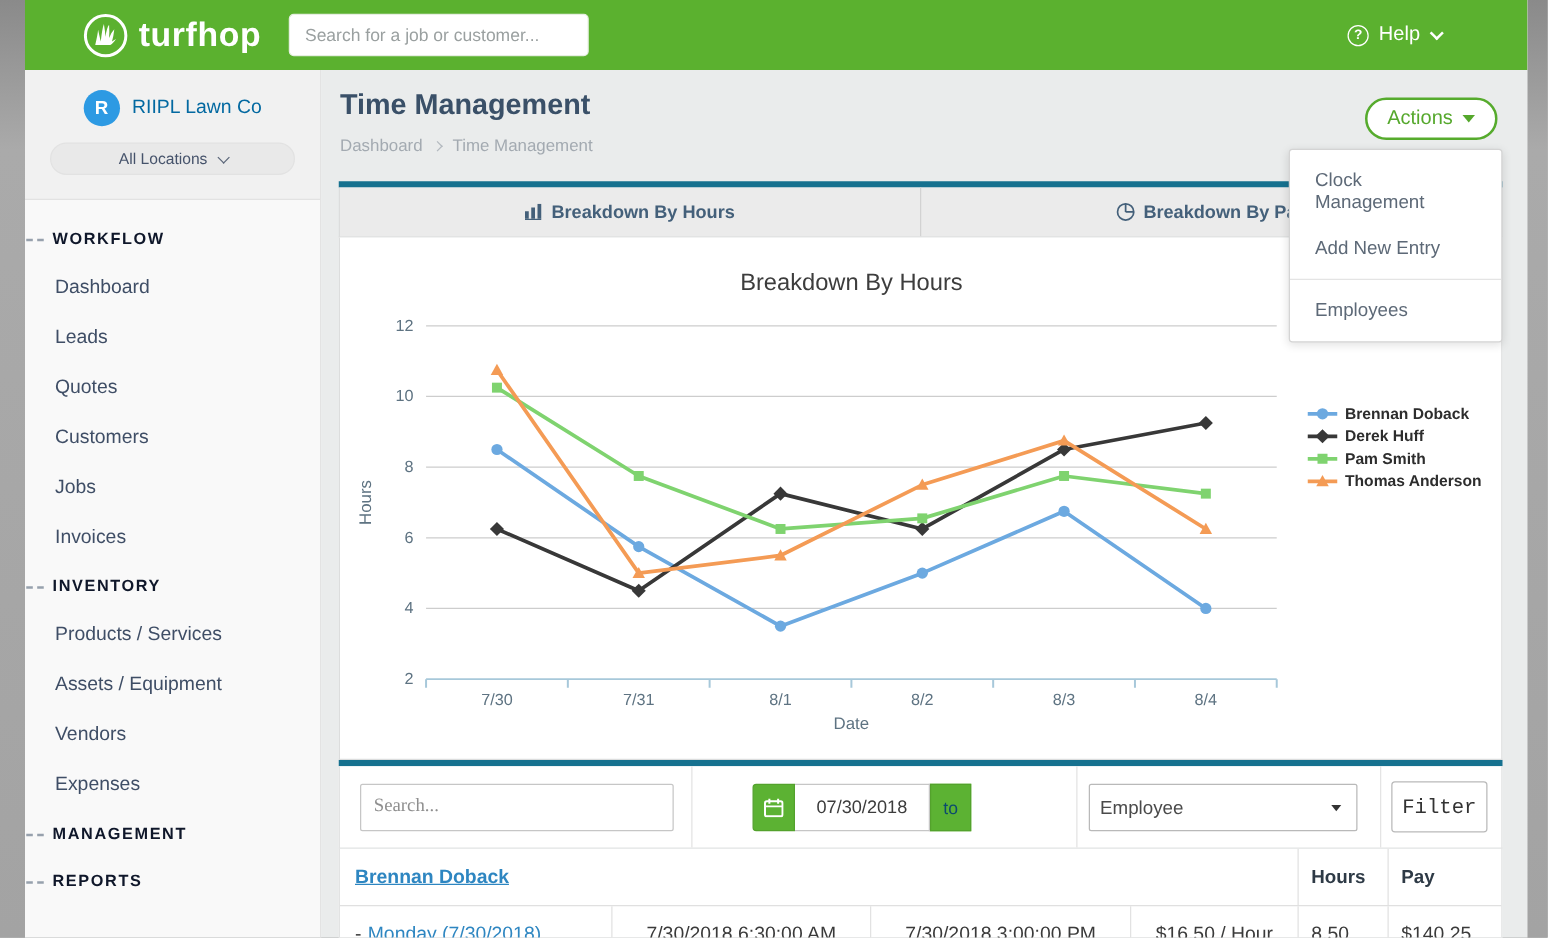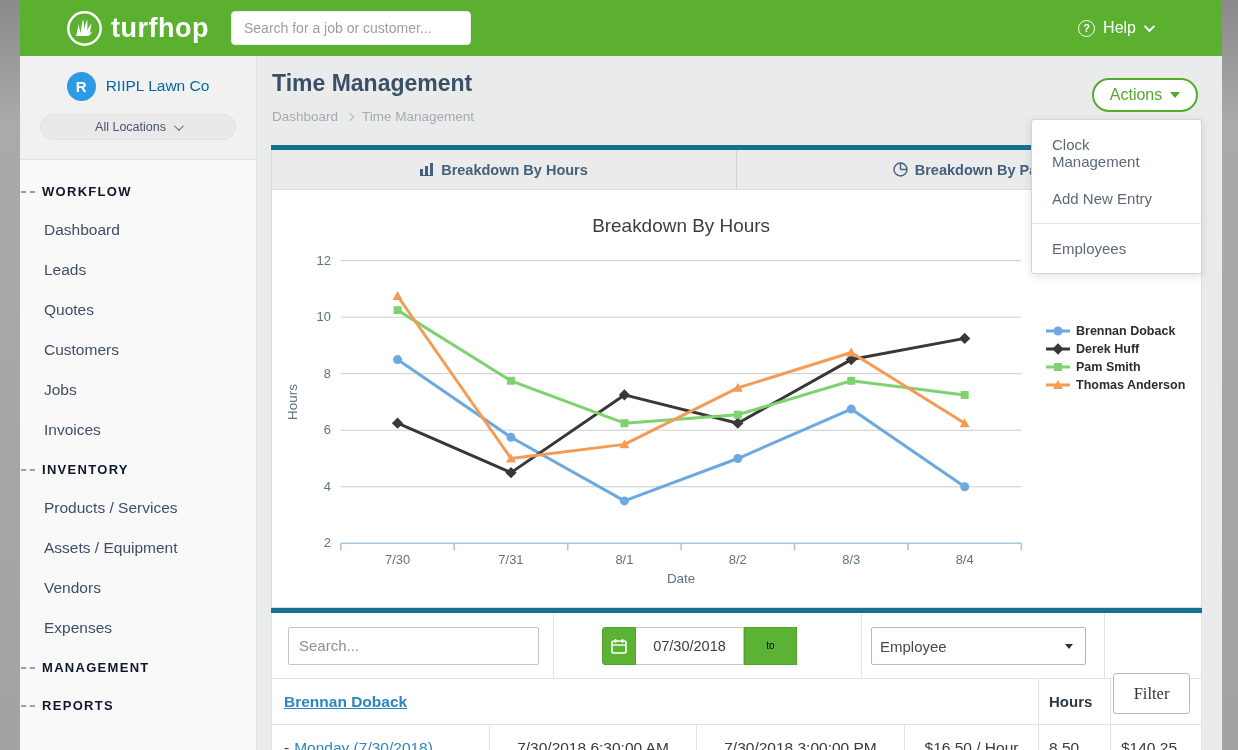--- a/index.html
+++ b/index.html
@@ -67,30 +67,30 @@
   .c-ylab, .c-xlab { font-size:13px; fill:#5e7382; }
   .c-axis-title { font-size:13.5px; fill:#5e7382; }
   .chart-legend { position:absolute; left:774px; top:132px; }
   .legend-item { display:flex; align-items:center; height:18px; cursor:pointer; }
   .legend-label { margin-left:6px; font-size:12.5px; font-weight:bold; color:#2d2d2d; white-space:nowrap; }
 
   .bottom { position:absolute; left:14px; top:552px; width:931px; }
   .teal-bar2 { height:5px; background:#16718f; }
   .filter-bar { height:66px; background:#fff; border:1px solid #e2e3e3; border-top:none; display:flex; align-items:center; position:relative; }
   .vdiv { position:absolute; top:0; bottom:0; width:1px; background:#e4e4e4; }
-  .f-search { margin-left:16px; width:251px; height:38px; border:1px solid #c6c6c6; border-radius:2px; padding:0 10px; font-size:15px; color:#4d7c0f; outline:none; }
+  .f-search { margin-left:16px; width:251px; height:38px; border:1px solid #c6c6c6; border-radius:2px; padding:0 10px; font-size:15px; color:#4d7c0f; outline:none;font-family:Liberation Serif, serif; }
   .f-search::placeholder { color:#8f8f8f; }
   .date-group { display:flex; margin-left:30px; height:38px;padding-left:33px; }
   .cal-btn { width:34px; background:#5cb233; border:1px solid #53a22c; border-radius:3px 0 0 3px; display:flex; align-items:center; justify-content:center; cursor:pointer; }
   .date-input { width:108px; border:1px solid #c6c6c6; border-left:none; text-align:center; font-size:14.5px; color:#3c3c3c; outline:none; }
-  .to-box { width:53px; background:#5cb233; border:1px solid #53a22c; color:#000000; font-size:10px; display:flex; align-items:center; justify-content:center; }
+  .to-box { width:33px; background:#5cb233; border:1px solid #53a22c; color:#0c4a6e; font-size:14px; display:flex; align-items:center; justify-content:center; }
   .date-input2 { width:104px; border:1px solid #c6c6c6; border-left:none; text-align:center; font-size:14.5px; color:#3c3c3c; outline:none; }
   .emp-select { position:absolute; left:599px; top:14px; width:215px; height:38px; border:1px solid #b9b9b9; border-radius:2px; background:#fff; display:flex; align-items:center; font-size:15px; color:#4a4a4a; padding-left:8px; cursor:pointer; }
   .sel-caret { position:absolute; right:12px; width:0; height:0; border-left:4px solid transparent; border-right:4px solid transparent; border-top:5px solid #333; }
-  .filter-btn { position:absolute; left:841px; top:12px; width:77px; height:41px; background:#fff; border:1px solid #b9b9b9; border-radius:3px; font-size:16.5px; color:#333; display:flex; align-items:center; justify-content:center; cursor:pointer; font-family:Liberation Serif, serif;margin-top:48px; }
+  .filter-btn { position:absolute; left:841px; top:12px; width:77px; height:41px; background:#fff; border:1px solid #b9b9b9; border-radius:3px; font-size:16.5px; color:#333; display:flex; align-items:center; justify-content:center; cursor:pointer; font-family:Liberation Mono, monospace; }
 
   .table { background:#fff; border:1px solid #e2e3e3; border-top:none; }
   .t-head { display:grid; grid-template-columns:766px 72px 93px; height:46px; border-bottom:1px solid #e0e0e0; }
   .t-row { display:grid; grid-template-columns:217px 207px 208px 134px 72px 93px; height:46px; }
   .t-cell { display:flex; align-items:center; font-size:15.5px; color:#3a3a3a; }
   .t-cell.bordered { border-left:1px solid #e2e2e2; }
   .t-cell.center { justify-content:center; }
   .pad-l { padding-left:12px; }
   .pad-s { padding-left:10px; }
   .th-label { font-weight:bold; color:#2e3a46; font-size:15px; }

